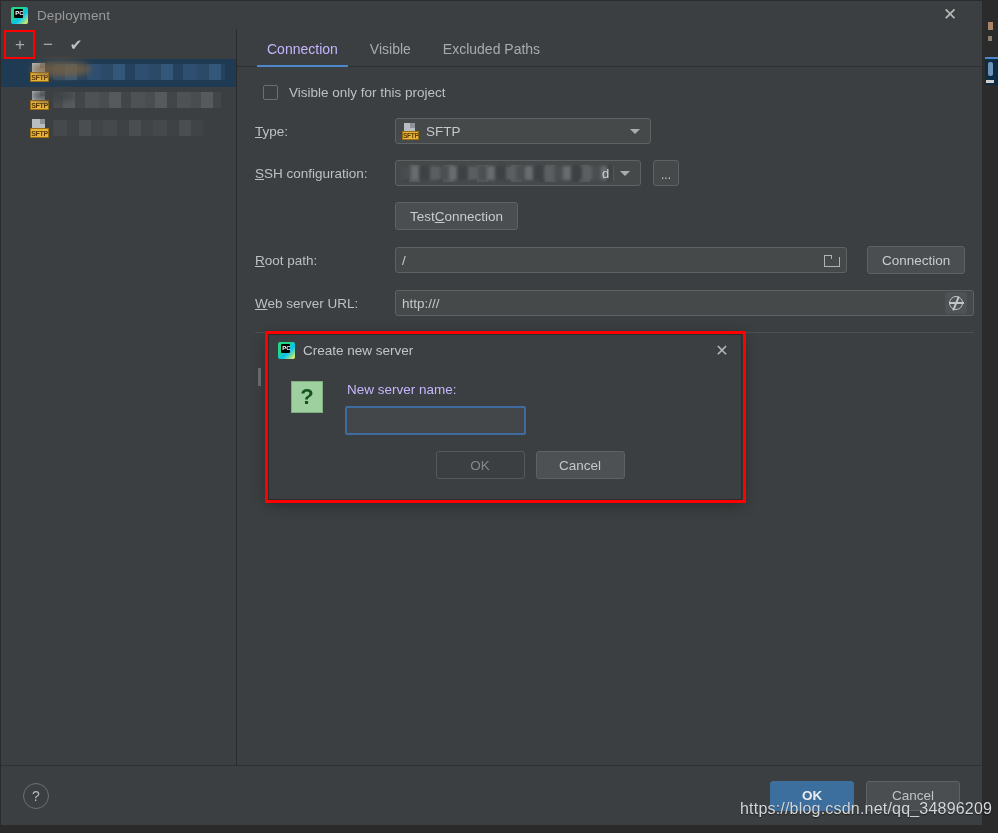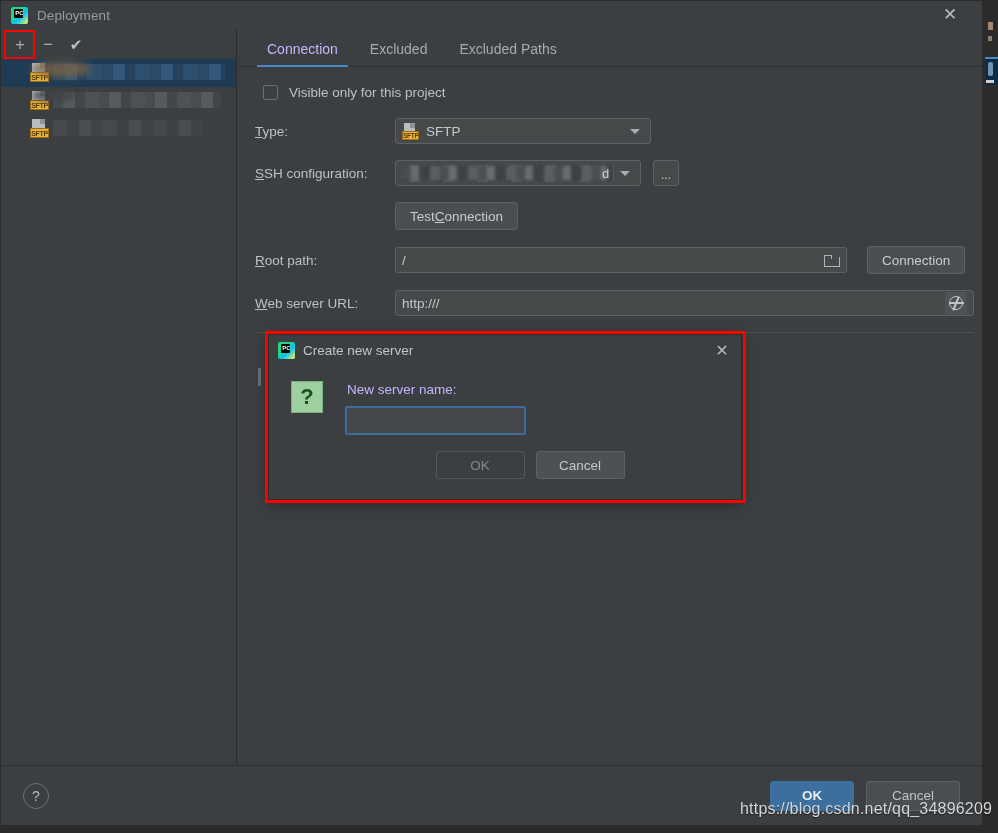--- a/index.html
+++ b/index.html
@@ -376,21 +376,21 @@
 
           <div class="smudge sm1"></div>
           <div class="smudge sm2"></div>
         </div>
       </div>
 
       <div class="right-pane">
 
         <div class="tabs">
           <div class="tab active">Connection</div>
-          <div class="tab">Excluded</div>
+          <div class="tab">Visible</div>
           <div class="tab">Excluded Paths</div>
         </div>
 
         <div class="form">
 
           <div class="cb-row">
             <div class="cbox"></div>
             <div class="cb-label">Visible only for this project</div>
           </div>
 

